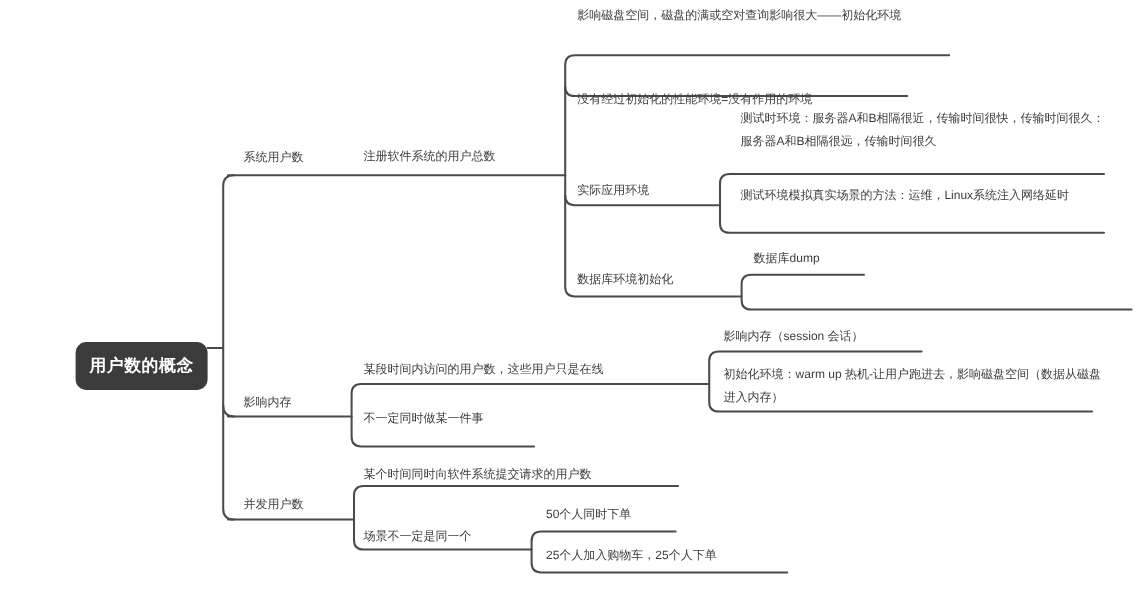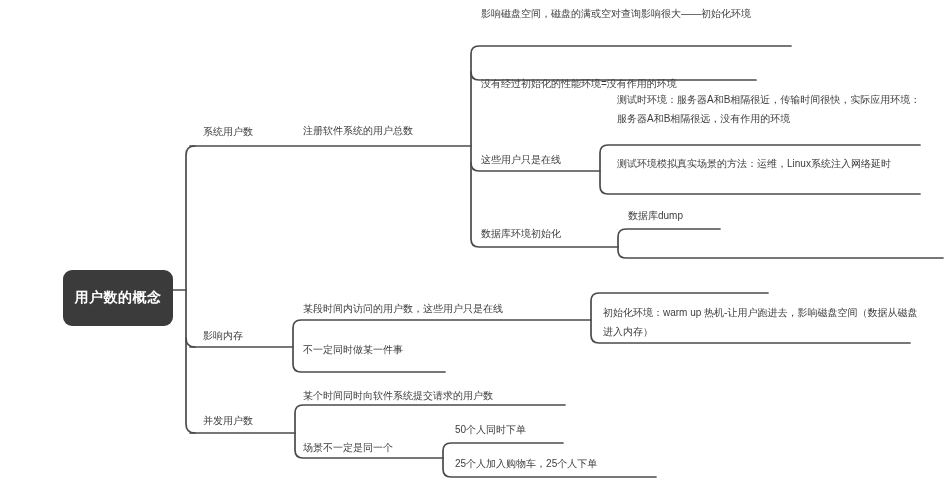--- a/index.html
+++ b/index.html
@@ -6,21 +6,21 @@
     --bg:#ffffff; --line:#4b4b4b; --text:#3d3d3d; --root-bg:#3b3b3b; --root-text:#ffffff;
   }
   html,body{margin:0;padding:0;}
   body{background:var(--bg);font-family:"Liberation Sans","DejaVu Sans",sans-serif;}
   .canvas{position:relative;width:950px;height:500px;background:var(--bg);overflow:hidden;}
   .lines{position:absolute;left:0;top:0;width:950px;height:500px;}
   .lines path{fill:none;stroke:var(--line);stroke-width:1.7;stroke-linecap:round;stroke-linejoin:round;}
   .topic{position:absolute;color:var(--text);font-size:10px;line-height:19px;white-space:nowrap;cursor:default;}
   .topic.wrap{white-space:normal;word-break:break-all;}
   .root-topic{
-    position:absolute;left:63px;top:270px;width:110px;height:56px;
+    position:absolute;left:63px;top:285px;width:110px;height:40px;
     background:var(--root-bg);color:var(--root-text);border-radius:9px;
     display:flex;align-items:center;justify-content:center;
     font-size:14px;font-weight:bold;letter-spacing:.5px;
   }
 </style>
 </head>
 <body>
 
 <div class="canvas">
 
@@ -41,28 +41,29 @@
     <path d="M 565 405 H 303 Q 295 405 295 413 L 295 450 Q 295 458 303 458 H 443"></path>
     <path d="M 563 443 H 451 Q 443 443 443 451 L 443 469 Q 443 477 451 477 H 656"></path>
   </svg>
 
   <div class="root-topic">用户数的概念</div>
 
   <div class="topic" style="left:203px;top:122px">系统用户数</div>
   <div class="topic" style="left:303px;top:121px">注册软件系统的用户总数</div>
   <div class="topic wrap" style="left:481px;top:4px;width:324px">影响磁盘空间，磁盘的满或空对查询影响很大——初始化环境</div>
   <div class="topic" style="left:481px;top:74px">没有经过初始化的性能环境=没有作用的环境</div>
-  <div class="topic" style="left:481px;top:150px">这些用户只是在线</div>
-  <div class="topic wrap" style="left:617px;top:90px;width:306px">测试时环境：服务器A和B相隔很近，传输时间很快，实际应用环境：服务器A和B相隔很远，没有作用的环境</div>
+  <div class="topic" style="left:481px;top:150px">实际应用环境</div>
+  <div class="topic wrap" style="left:617px;top:90px;width:306px">测试时环境：服务器A和B相隔很近，传输时间很快，传输时间很久：服务器A和B相隔很远，传输时间很久</div>
   <div class="topic wrap" style="left:617px;top:154px;width:322px">测试环境模拟真实场景的方法：运维，Linux系统注入网络延时</div>
   <div class="topic" style="left:481px;top:224px">数据库环境初始化</div>
   <div class="topic" style="left:628px;top:206px">数据库dump</div>
 
   <div class="topic" style="left:203px;top:326px">影响内存</div>
   <div class="topic" style="left:303px;top:299px">某段时间内访问的用户数，这些用户只是在线</div>
+  <div class="topic" style="left:603px;top:271px">影响内存（session 会话）</div>
   <div class="topic wrap" style="left:603px;top:303px;width:320px">初始化环境：warm up 热机-让用户跑进去，影响磁盘空间（数据从磁盘进入内存）</div>
   <div class="topic" style="left:303px;top:340px">不一定同时做某一件事</div>
 
   <div class="topic" style="left:203px;top:411px">并发用户数</div>
   <div class="topic" style="left:303px;top:438px">场景不一定是同一个</div>
   <div class="topic" style="left:303px;top:386px">某个时间同时向软件系统提交请求的用户数</div>
   <div class="topic" style="left:455px;top:420px">50个人同时下单</div>
   <div class="topic" style="left:455px;top:454px">25个人加入购物车，25个人下单</div>
 
 </div>

